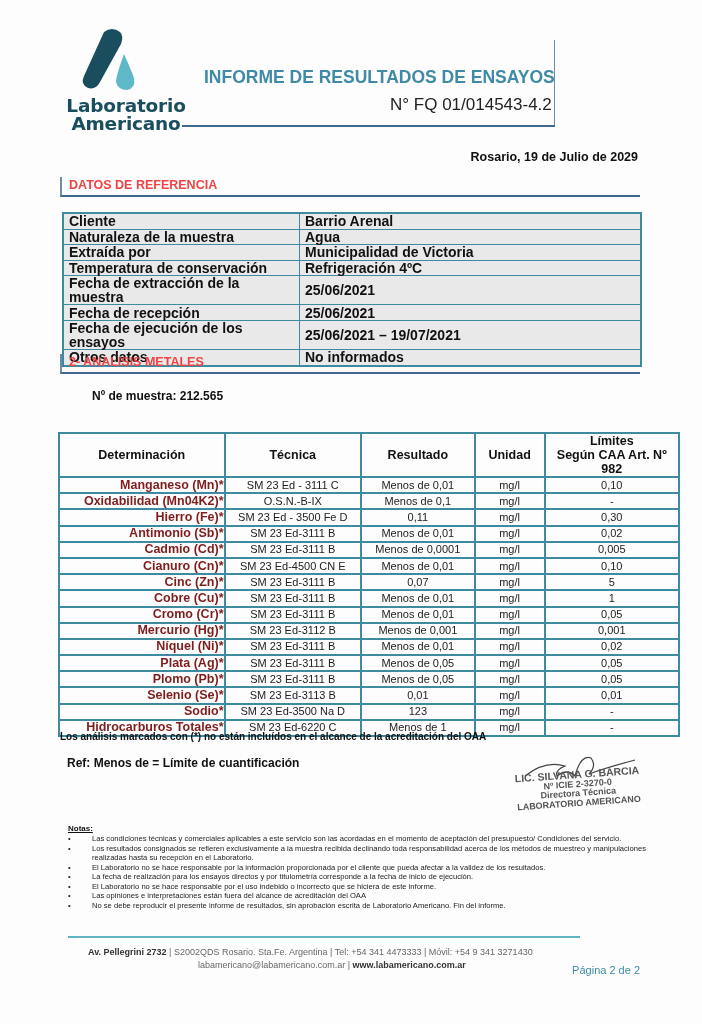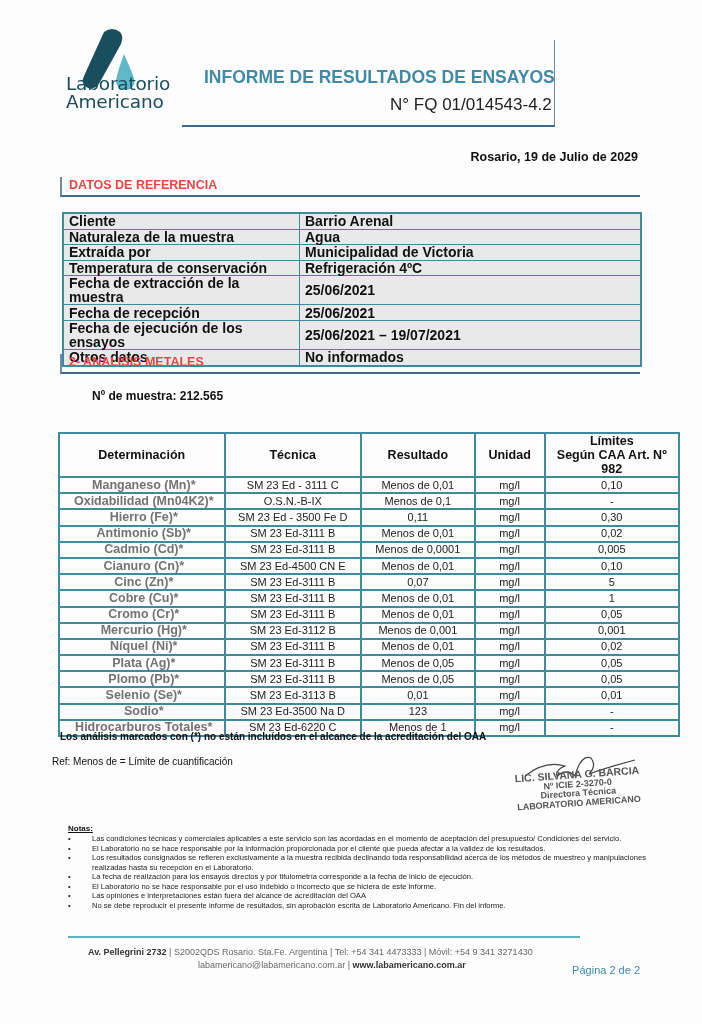--- a/index.html
+++ b/index.html
@@ -1,45 +1,45 @@
 <!DOCTYPE html>
 <html><head>
 <meta charset="utf-8">
 <style>
   html, body { margin:0; padding:0; background:#fdfdfd; }
   body { width:702px; height:1024px; position:relative; overflow:hidden; font-family:"Liberation Sans", sans-serif; color:#111; }
   .abs { position:absolute; }
   
   #logo { left:66px; top:26px; width:120px; height:104px; }
-  #logo-text { left:66px; top:75px; width:120px; font-weight:normal; color:#1a4e5e; font-size:18.5px; line-height:18px; text-align:left; letter-spacing:-0.2px; font-family:"DejaVu Sans", sans-serif; }
+  #logo-text { left:66px; top:97px; width:120px; font-weight:bold; color:#1a4e5e; font-size:18.5px; line-height:18px; text-align:center; letter-spacing:-0.2px; font-family:"DejaVu Sans", sans-serif; }
   
   #hdr-vline { left:554px; top:40px; width:1px; height:86px; background:#6d8caa; }
   #hdr-hline { left:182px; top:125px; width:373px; height:2px; background:#3f6a8e; }
   #report-title { left:204px; top:67px; font-size:17.5px; font-weight:bold; color:#3f8aa6; letter-spacing:0px; }
   #report-number { left:390px; top:95px; font-size:17px; color:#222; }
   #report-date { right:64px; top:150px; font-size:12.5px; font-weight:bold; }
   
   .sec { left:60px; width:578px; height:18px; border-left:2px solid #6d8caa; border-bottom:2px solid #3f6a8e; }
   .sec span { position:absolute; left:7px; top:1px; font-size:12.5px; font-weight:bold; color:#ef4444; }
   #sec1 { top:177px; }
   #sec2 { top:354px; }
   
   #ref-table { left:62px; top:212px; width:580px; border-collapse:collapse; background:#e9e9e9; border:2px solid #3e8aa0; }
   #ref-table td { border:1px solid #3e8aa0; font-size:14px; font-weight:bold; padding:0 5px; height:14.6px; line-height:14px; }
   #ref-table td:first-child { width:225px; }
   #sample-no { left:68px; top:389px; font-size:12px; font-weight:bold;padding-left:24px; }
   
   #res-table { left:58px; top:432px; width:622px; border-collapse:collapse; border:2px solid #3e8aa0; }
   #res-table th { border:2px solid #3e8aa0; font-size:12.5px; font-weight:bold; height:30px; padding:0; line-height:14px; }
   #res-table td { border:2px solid #3e8aa0; font-size:11px; height:14.2px; padding:0; line-height:13px; text-align:center; color:#222; }
-  #res-table td.det { text-align:center; font-weight:bold; font-size:12.5px; padding-left:4px; color:#737373; }
+  #res-table td.det { text-align:right; font-weight:bold; font-size:12.5px; padding-left:4px; color:#7f1d1d; }
   #res-table col.c1 { width:166px; } #res-table col.c2 { width:137px; } #res-table col.c3 { width:114px; }
   #res-table col.c4 { width:70px; } #res-table col.c5 { width:135px; }
   #footnote { left:60px; top:731px; font-size:10px; font-weight:bold; }
-  #ref-note { left:52px; top:756px; font-size:10px; font-weight:normal; }
+  #ref-note { left:67px; top:756px; font-size:12px; font-weight:bold; }
   
   #sig { left:505px; top:746px; width:150px; height:70px; }
   #sig-name { left:508px; top:770px; width:140px; text-align:center; font-size:9px; font-weight:bold; color:#555; line-height:9.5px; transform:rotate(-4deg); }
   #sig-name div:first-child { font-size:10.5px; }
   
   #notes-title { left:68px; top:824px; font-size:8px; font-weight:bold; text-decoration:underline; }
   #notes { left:68px; top:834px; width:578px; font-size:7.6px; line-height:9.5px; color:#222; margin:0; padding:0; list-style:none; }
   #notes li { position:relative; padding-left:24px; text-align:justify; }
   #notes li::before { content:"•"; position:absolute; left:0; }
   
@@ -258,22 +258,22 @@
 <div id="sig-name" class="abs">
   <div>LIC. SILVANA G. BARCIA</div>
   <div>Nº ICIE 2-3270-0</div>
   <div>Directora Técnica</div>
   <div>LABORATORIO AMERICANO</div>
 </div>
 
 <div id="notes-title" class="abs">Notas:</div>
 <ul id="notes" class="abs">
     <li>Las condiciones técnicas y comerciales aplicables a este servicio son las acordadas en el momento de aceptación del presupuesto/ Condiciones del servicio.</li>
+    <li>Los resultados consignados se refieren exclusivamente a la muestra recibida declinando toda responsabilidad acerca de los métodos de muestreo y manipulaciones realizadas hasta su recepción en el Laboratorio.</li>
     <li>El Laboratorio no se hace responsable por la información proporcionada por el cliente que pueda afectar a la validez de los resultados.</li>
-    <li>Los resultados consignados se refieren exclusivamente a la muestra recibida declinando toda responsabilidad acerca de los métodos de muestreo y manipulaciones realizadas hasta su recepción en el Laboratorio.</li>
     <li>La fecha de realización para los ensayos directos y por titulometría corresponde a la fecha de inicio de ejecución.</li>
     <li>El Laboratorio no se hace responsable por el uso indebido o incorrecto que se hiciera de este informe.</li>
     <li>Las opiniones e interpretaciones están fuera del alcance de acreditación del OAA</li>
     <li>No se debe reproducir el presente informe de resultados, sin aprobación escrita de Laboratorio Americano. Fin del informe.</li>
   </ul>
 
 <div id="foot-line" class="abs"></div>
 <div id="foot-1" class="abs">
   <b>Av. Pellegrini 2732</b><span> | S2002QDS Rosario. Sta.Fe. Argentina | Tel: +54 341 4473333 | Móvil: +54 9 341 3271430</span>
 </div>

